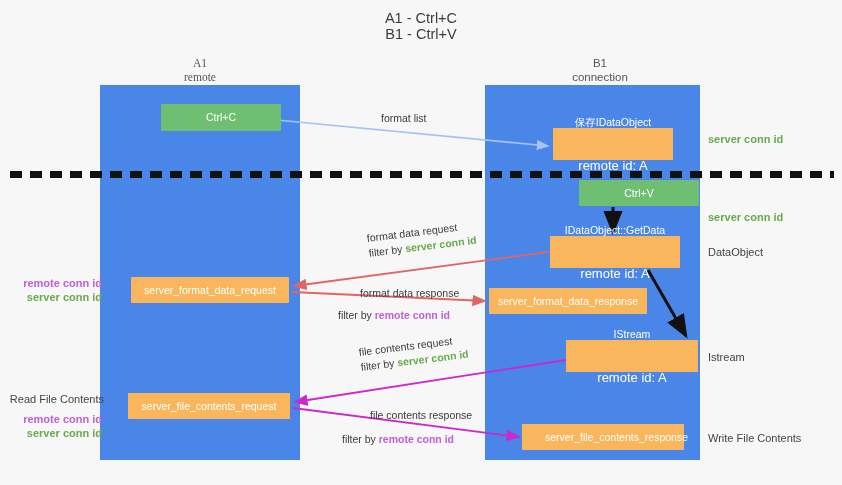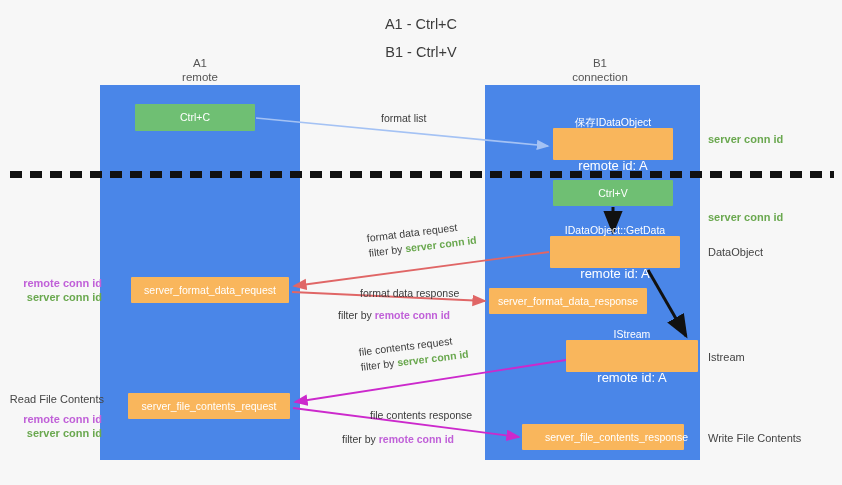--- a/index.html
+++ b/index.html
@@ -14,33 +14,33 @@
     overflow: hidden;
   }
   #stage { position: absolute; inset: 0; }
 
   .title {
     position: absolute;
     left: 0; right: 0; top: 10px;
     text-align: center;
     font-size: 14.5px;
     color: #3c3c3c;
-    line-height: 28px;
+    line-height: 16px;
     white-space: pre-line;
   }
 
   .col-header {
     position: absolute;
     text-align: center;
     font-size: 11.5px;
     color: #555;
     line-height: 13.5px;
     white-space: pre-line;
   }
-  #hdr-a1 { left: 140px; top: 57px; width: 120px; }
+  #hdr-a1 { left: 140px; top: 57px; width: 120px; font-family: Liberation Serif, serif; }
   #hdr-b1 { left: 540px; top: 57px; width: 120px; }
 
   .lane {
     position: absolute;
     background: #4a86e8;
   }
   #lane-a1 { left: 100px; top: 85px; width: 200px; height: 375px; }
   #lane-b1 { left: 485px; top: 85px; width: 215px; height: 375px; }
 
   .box {
@@ -49,21 +49,21 @@
     flex-direction: column;
     align-items: center;
     justify-content: center;
     color: #ffffff;
     font-size: 10.5px;
     line-height: 12.5px;
     text-align: center;
     border-radius: 1px;
     z-index: 6;
   }
-  .box.green { background: #6aa84f; background: #6fbf73; }
+  .box.green { background: #6aa84f; background: #6fbf73; margin-left: 26px; }
   .box.orange { background: #f6b26b; background: #f9b65c; gap: 32px; }
   .box .l2 { font-size: 13px; }
 
   #box-ctrlc   { left: 135px; top: 104px; width: 120px; height: 27px; }
   #box-idataobj{ left: 553px; top: 128px; width: 120px; height: 32px; }
   #box-ctrlv   { left: 553px; top: 180px; width: 120px; height: 26px; }
   #box-getdata { left: 550px; top: 236px; width: 130px; height: 32px; justify-content: center; }
   #box-sfdreq  { left: 131px; top: 277px; width: 158px; height: 26px; }
   #box-sfdres  { left: 489px; top: 288px; width: 158px; height: 26px; }
   #box-istream { left: 566px; top: 340px; width: 132px; height: 32px; }

